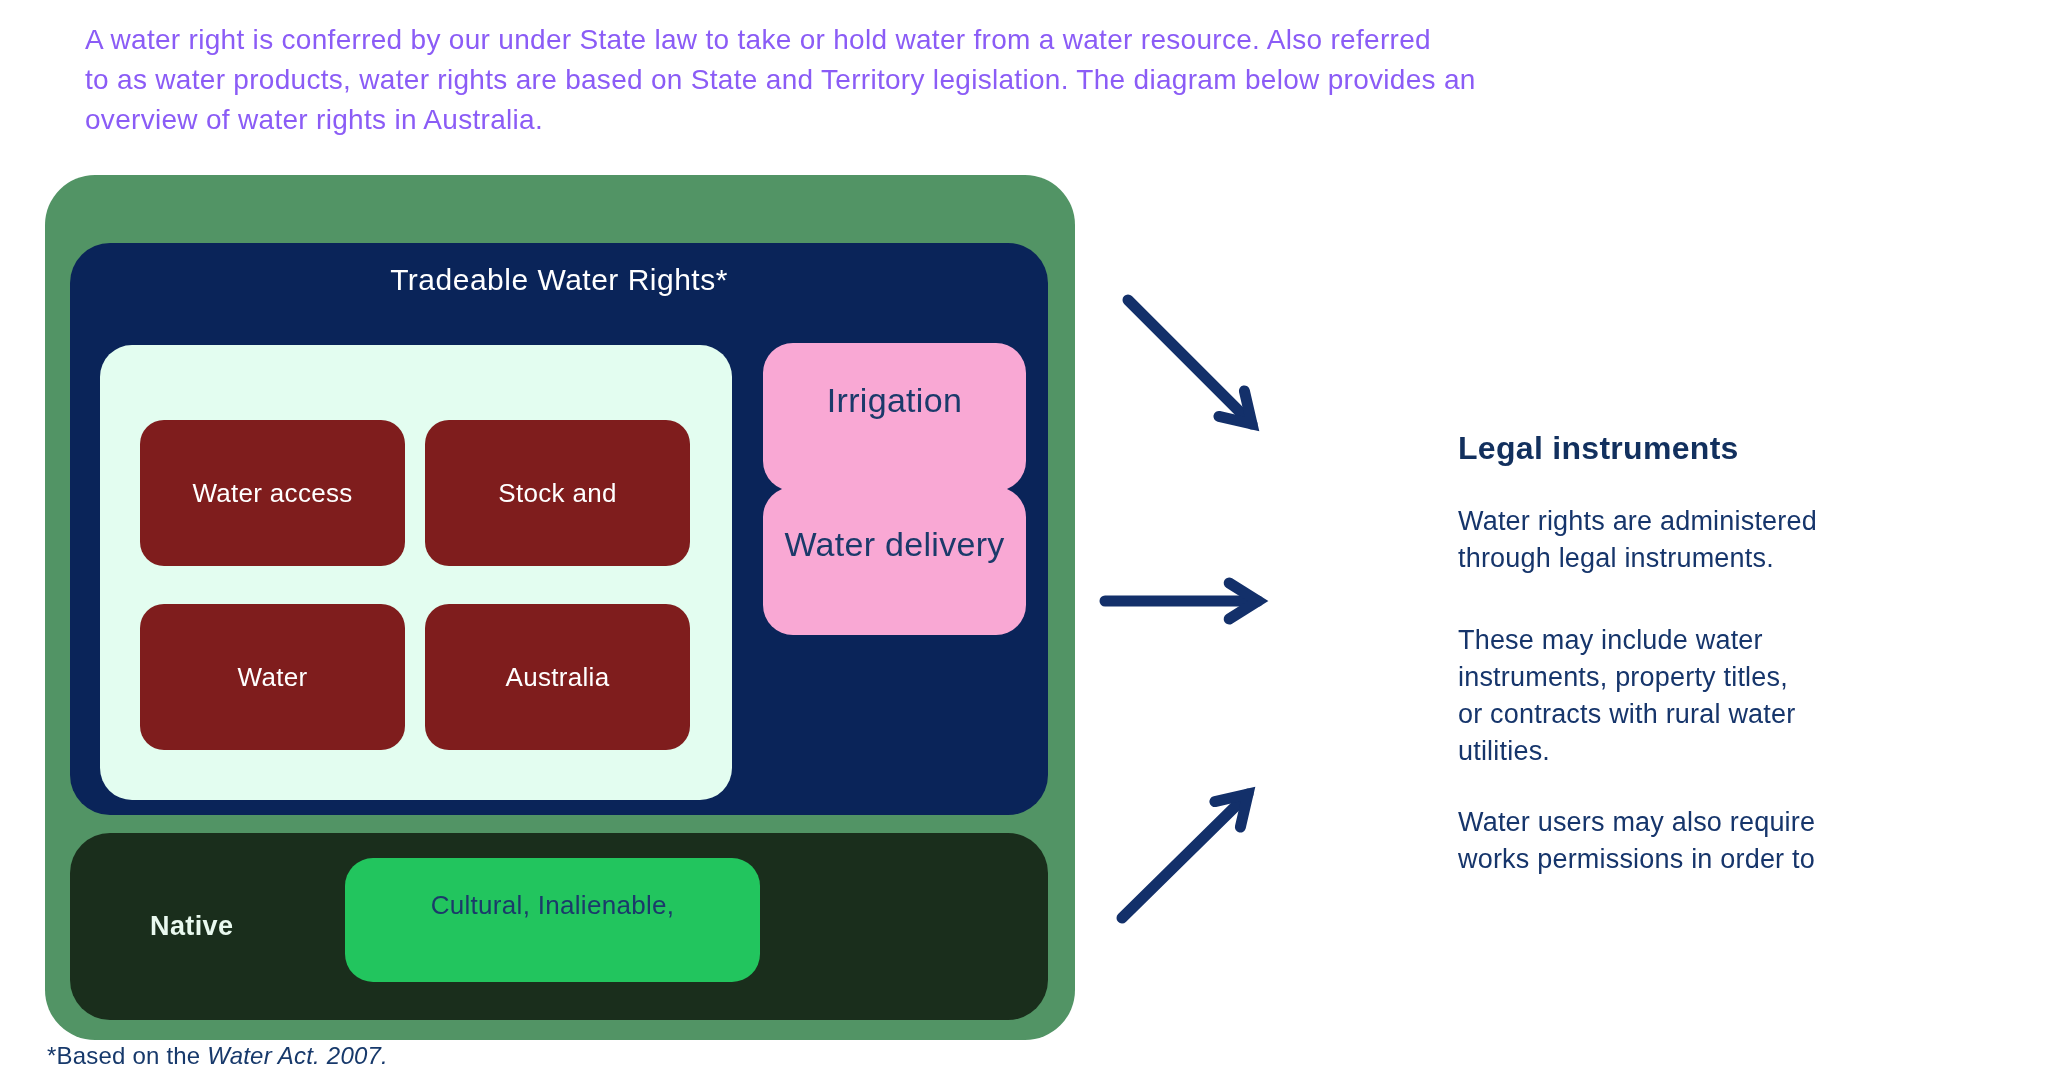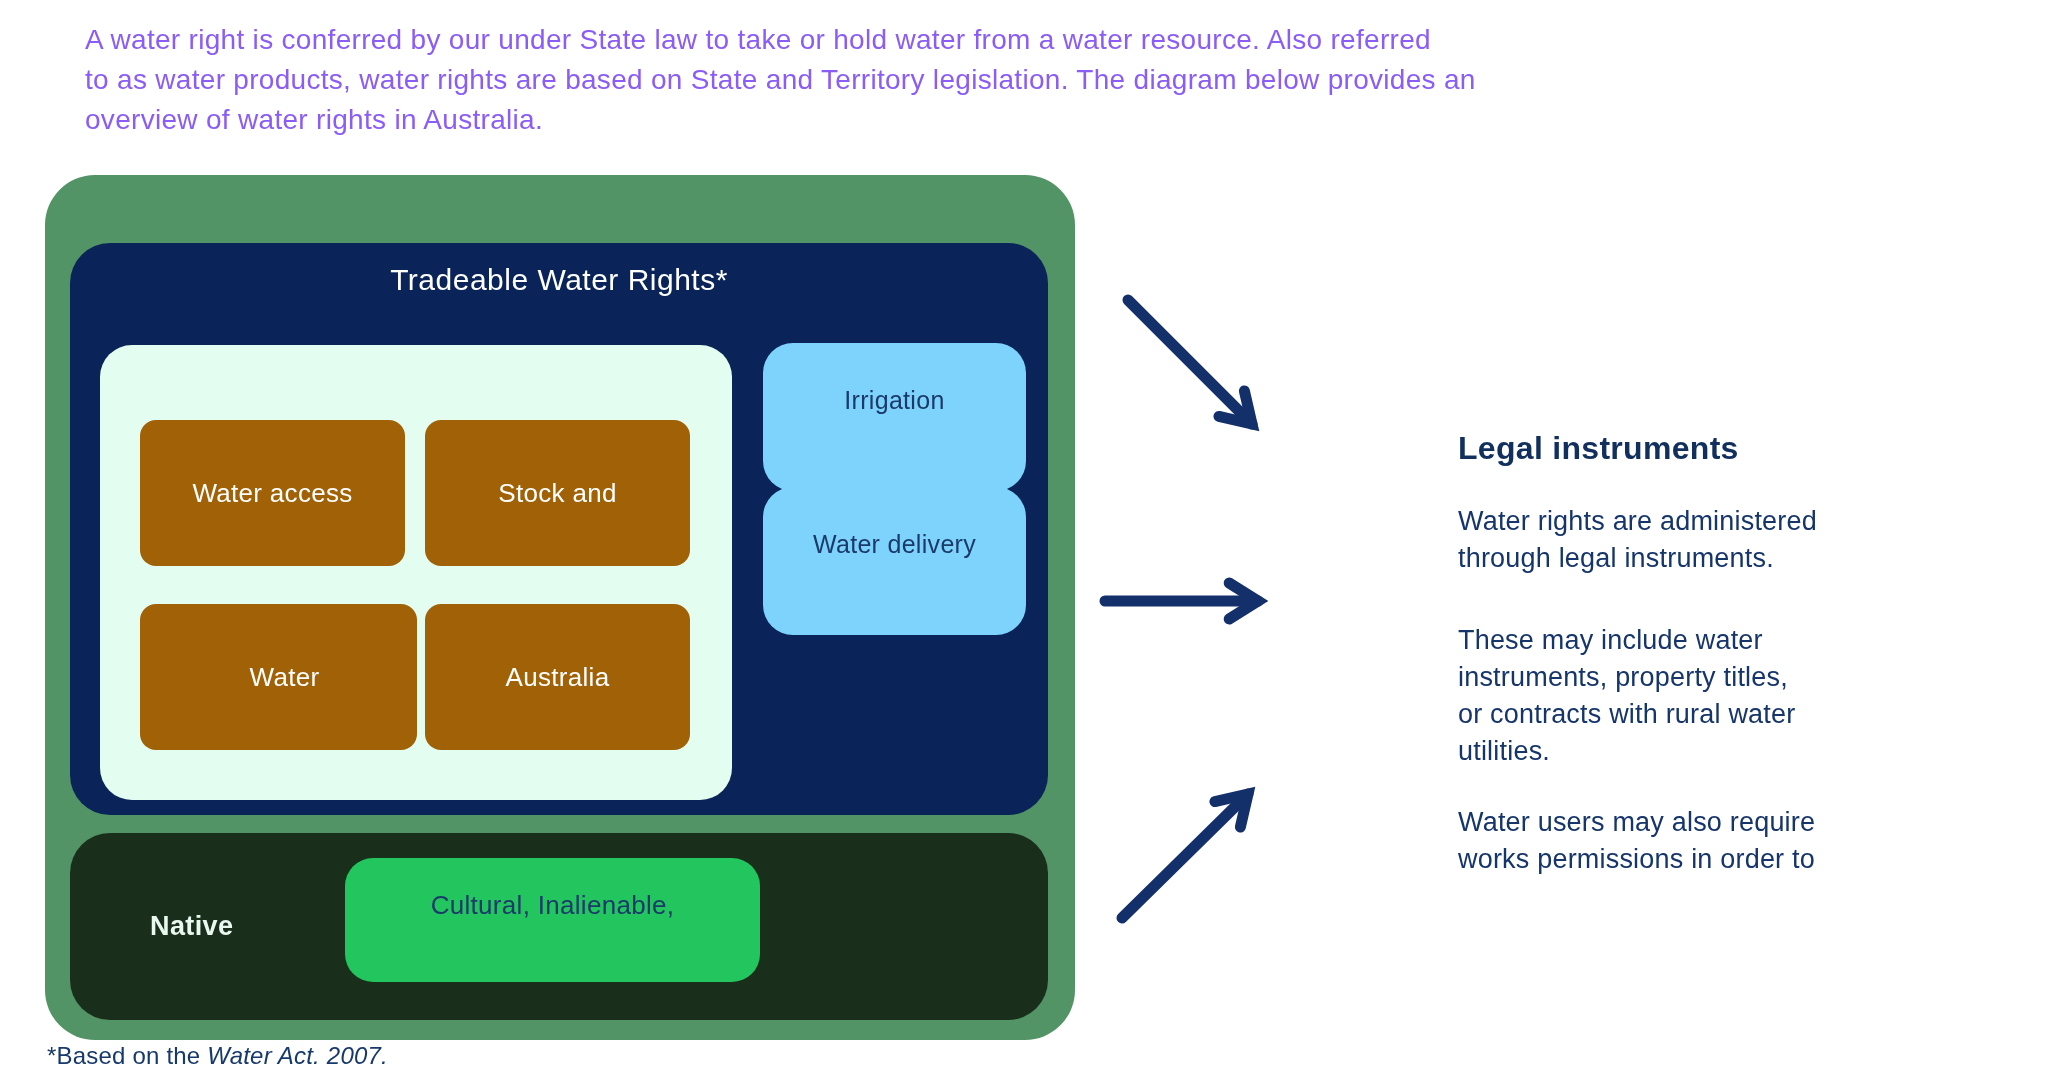--- a/index.html
+++ b/index.html
@@ -32,35 +32,35 @@
     left:70px;top:263px;width:978px;
     text-align:center;color:#ffffff;
     font-size:30px;font-weight:normal;letter-spacing:.5px;
   }
   .mint-panel{
     left:100px;top:345px;width:632px;height:455px;
     background:#e3fdf0;border-radius:32px;
   }
   .blue-box{
     width:265px;height:146px;
-    background:#a16207;border-radius:16px;
+    background:#7f1d1d;border-radius:24px;
     display:flex;align-items:center;justify-content:center;
     color:#ffffff;font-size:26px;letter-spacing:.3px;
   }
   .bb1{left:140px;top:420px;}
   .bb2{left:425px;top:420px;}
-  .bb3{left:140px;top:604px;padding-left:12px;}
+  .bb3{left:140px;top:604px;}
   .bb4{left:425px;top:604px;}
 
   .side-box{
     left:763px;width:263px;height:148px;
-    background:#7dd3fc;border-radius:30px;
+    background:#f9a8d4;border-radius:30px;
     display:flex;align-items:center;justify-content:center;
     padding-bottom:0;box-sizing:border-box;
-    color:#1b3a6a;font-size:25px;letter-spacing:.3px;
+    color:#1b3a6a;font-size:34px;letter-spacing:.3px;
   }
   .sb1{top:343px;padding-bottom:34px;}
   .sb2{top:487px;padding-bottom:34px;}
 
   .native-row{
     left:70px;top:833px;width:978px;height:187px;
     background:#1a2e1c;border-radius:40px;
   }
   .native-label{
     left:150px;top:833px;height:187px;

